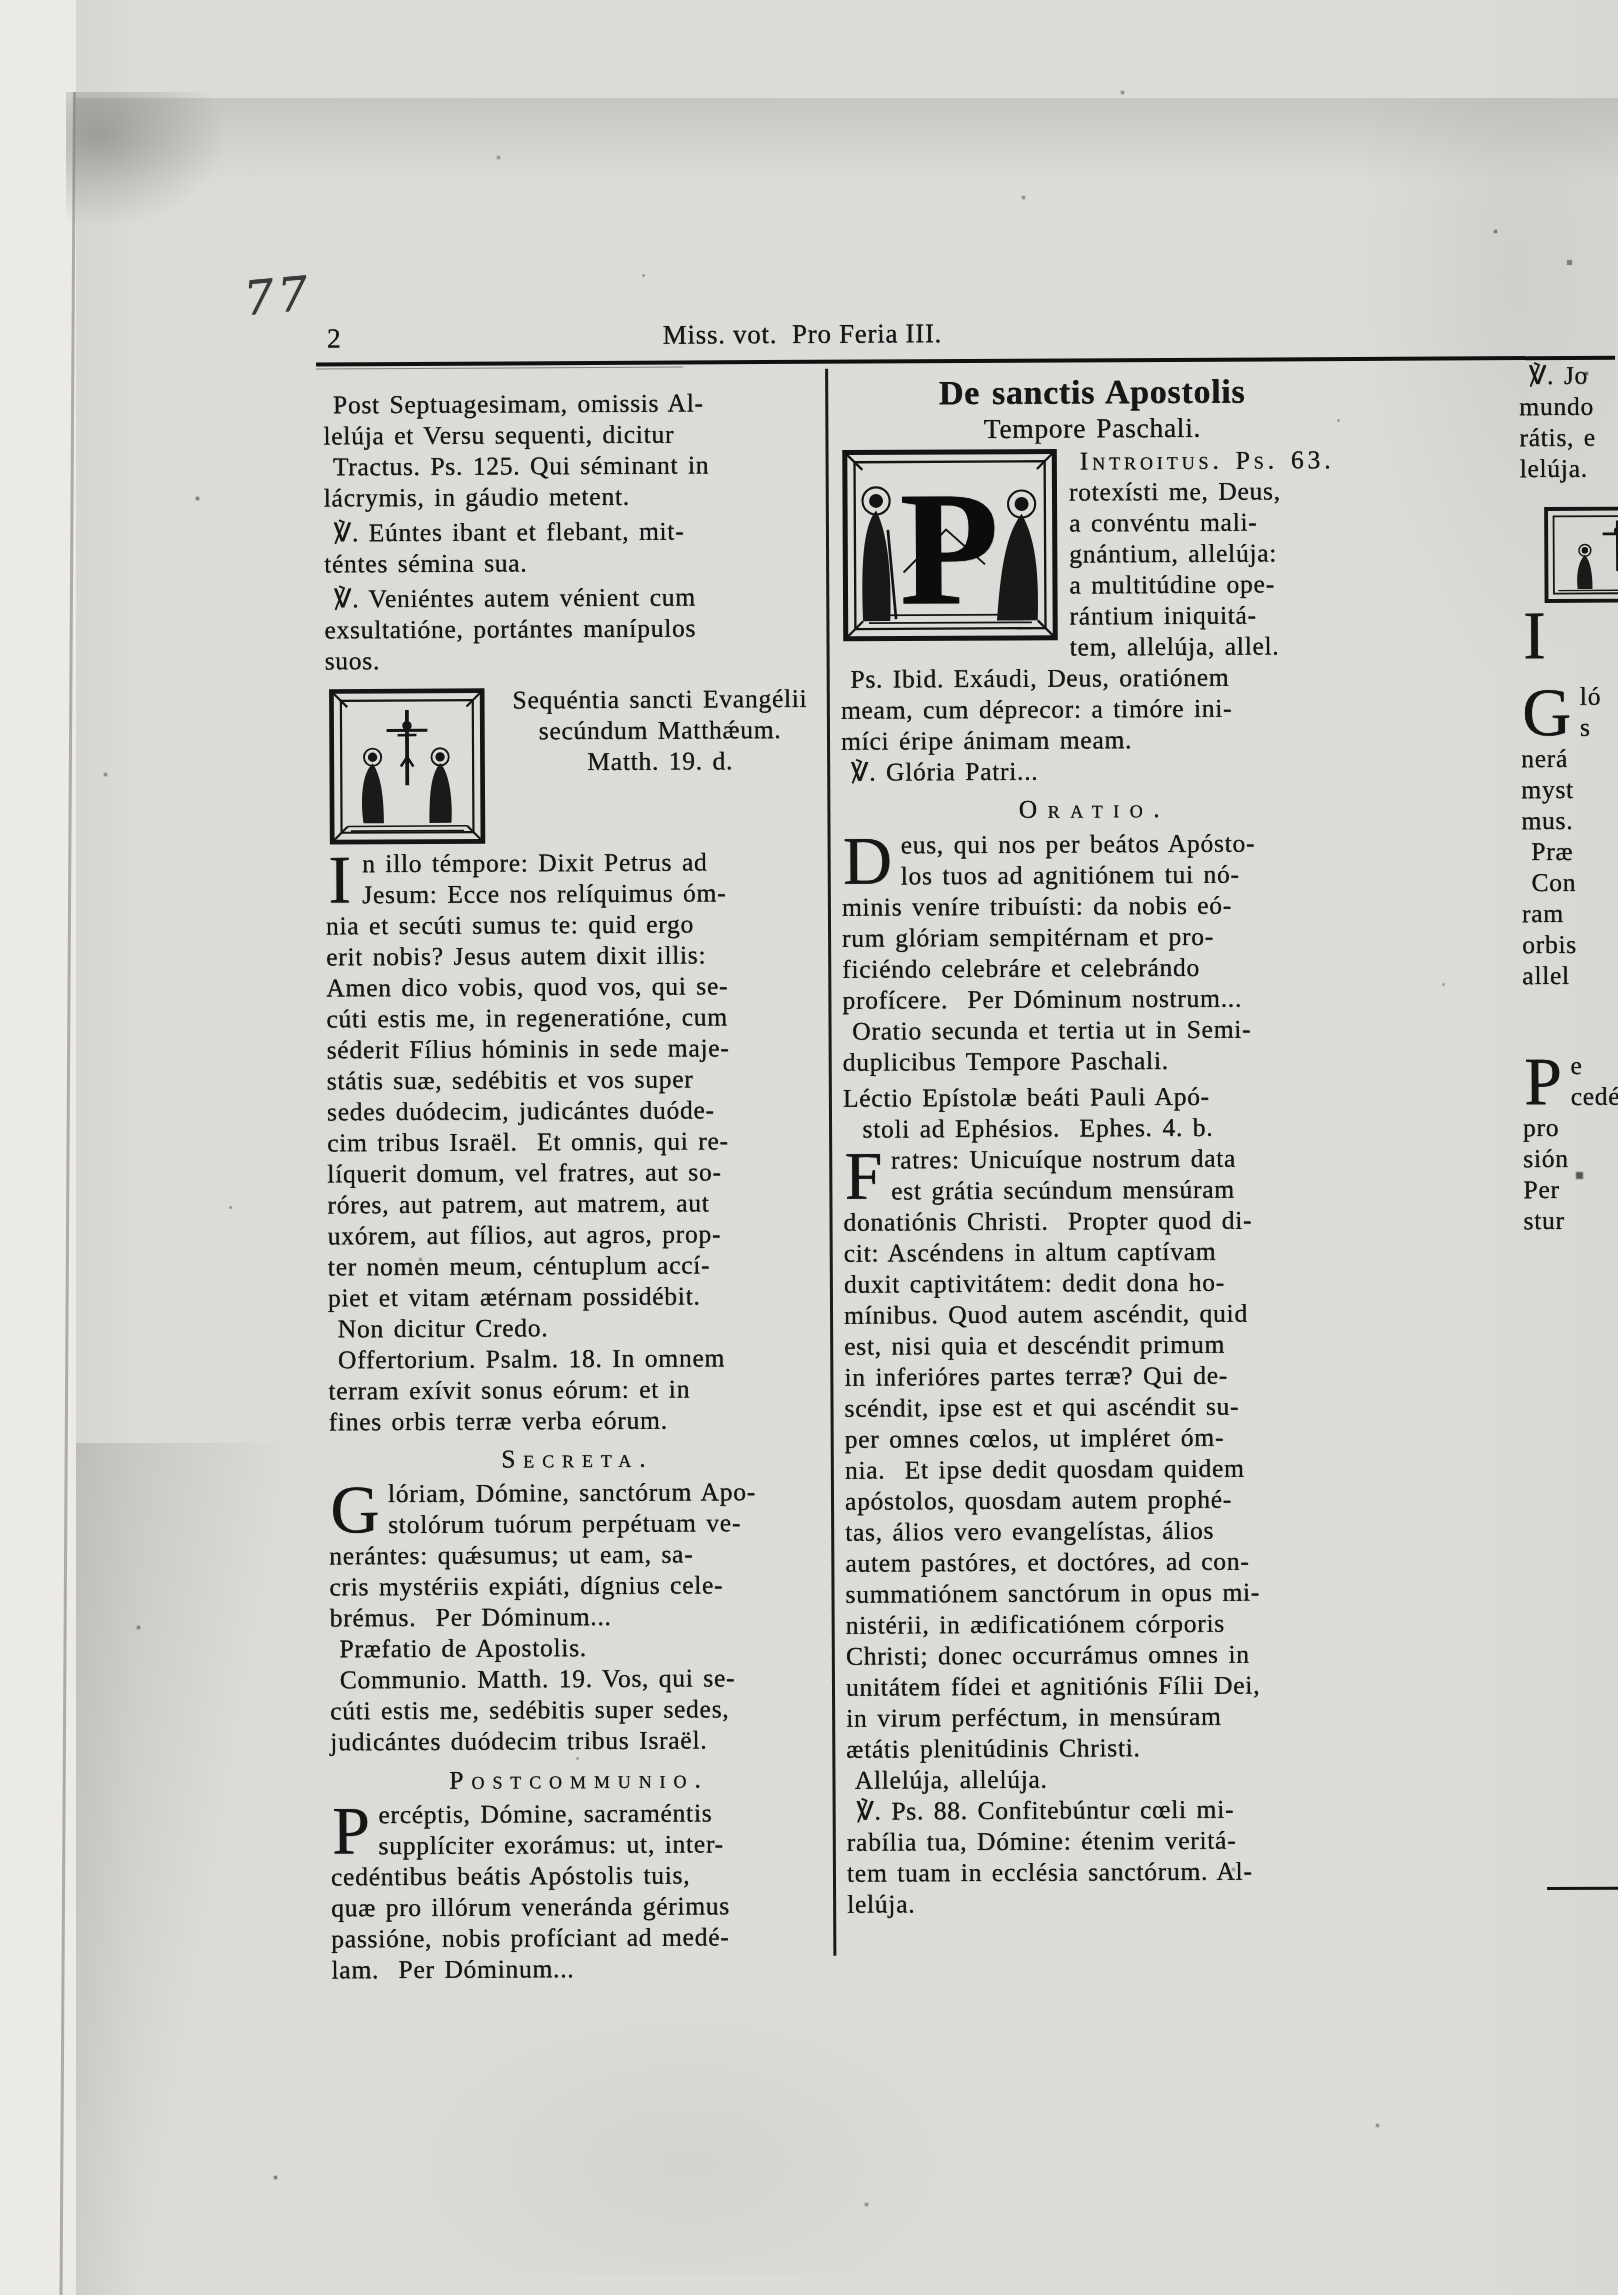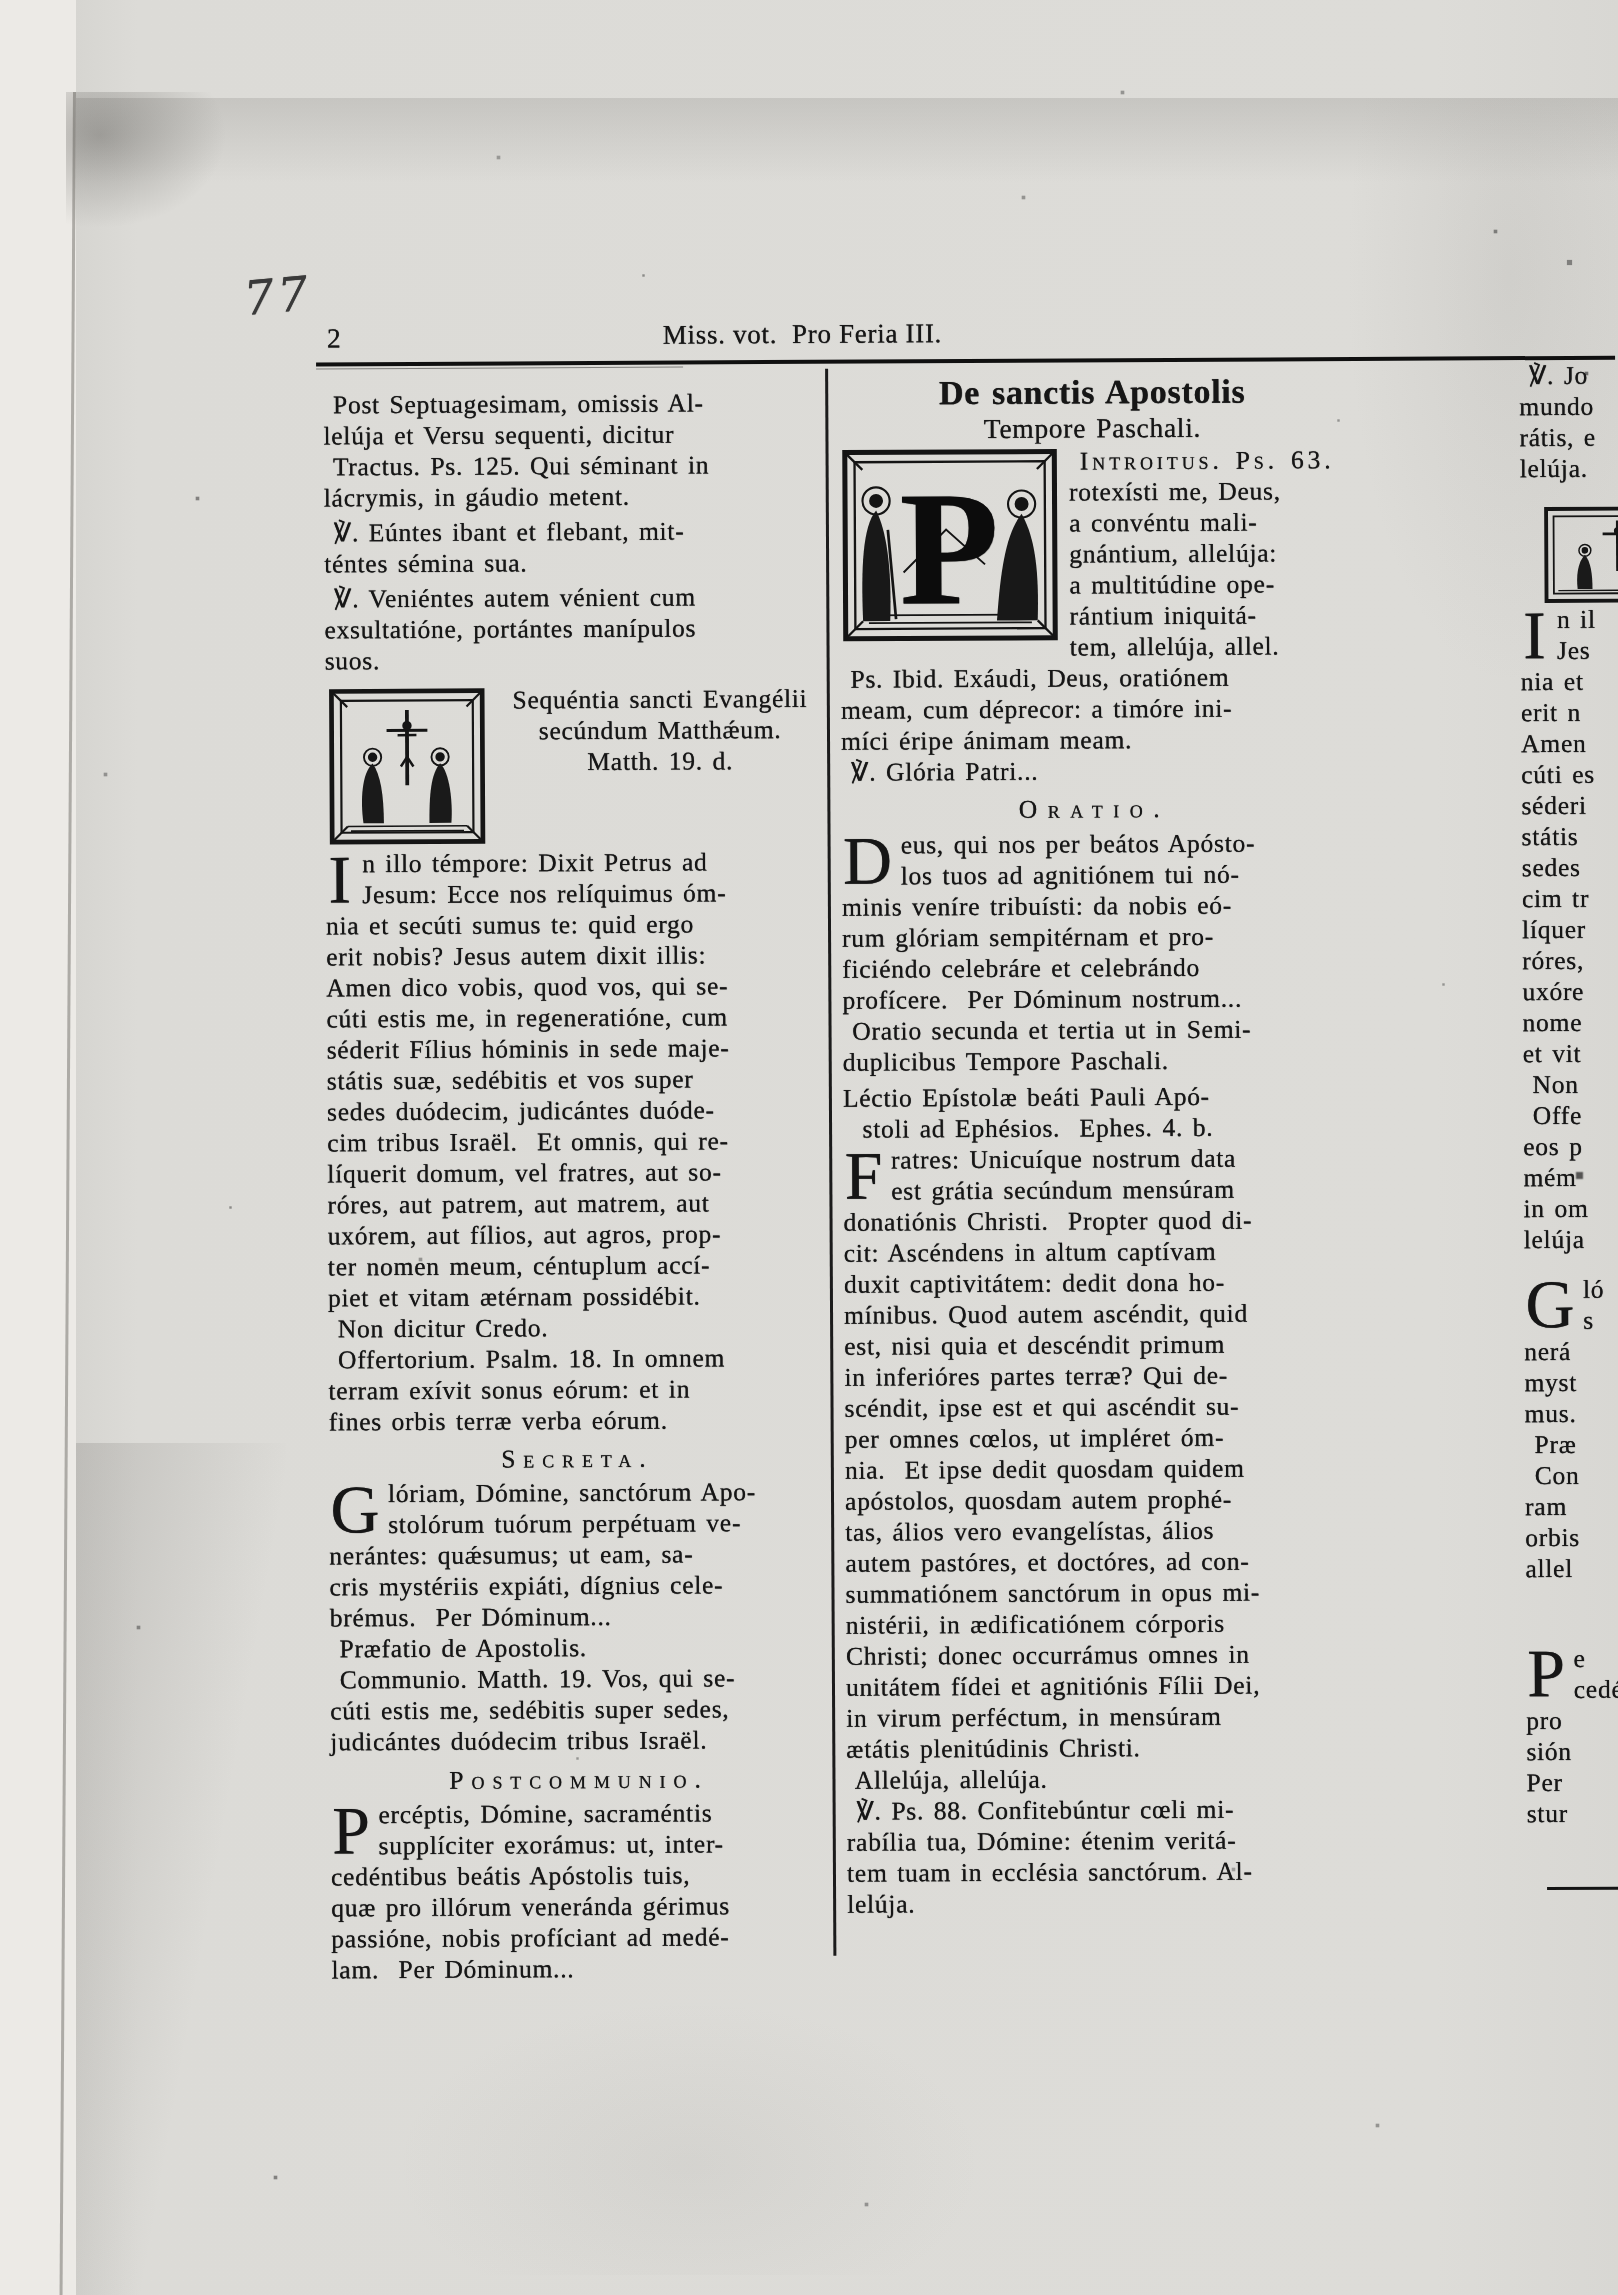--- a/index.html
+++ b/index.html
@@ -265,41 +265,21 @@
         <circle cx="50" cy="17" r="2.4" fill="#151515"></circle>
         <circle cx="28" cy="30" r="4" fill="none" stroke="#151515" stroke-width="1"></circle>
         <circle cx="28" cy="30" r="2.2" fill="#151515"></circle>
         <path d="M28 33 C23 38 22 48 23 56 L33 56 C33 46 32 38 28 33 Z" fill="#1a1a1a"></path>
         <circle cx="70" cy="30" r="4" fill="none" stroke="#151515" stroke-width="1"></circle>
         <circle cx="70" cy="30" r="2.2" fill="#151515"></circle>
         <path d="M70 33 C65 38 64 46 64 56 L76 56 C76 46 75 38 70 33 Z" fill="#1a1a1a"></path>
         <path d="M10 57 L90 57" stroke="#151515" stroke-width="0.9"></path>
       </svg>
     </span>
-    <p class="para rc-block"><span class="dropcap dropcap-narrow">I</span><span>n il
-Jes
-nia et
-erit n
-Amen
-cúti es
-séderi
-státis
-sedes
-cim tr
-líquer
-róres,
-uxóre
-nome
-et vit
- Non
- Offe
-eos p
-mém
-in om
-lelúja</span></p>
+    <p class="para rc-block"><span class="dropcap dropcap-narrow">I</span></p>
     <div class="clear"></div>
     <p class="para rc-block" style="margin-top:18.4px"><span class="dropcap">G</span><span>ló
 s
 nerá
 myst
 mus.
  Præ
  Con
 ram
 orbis

